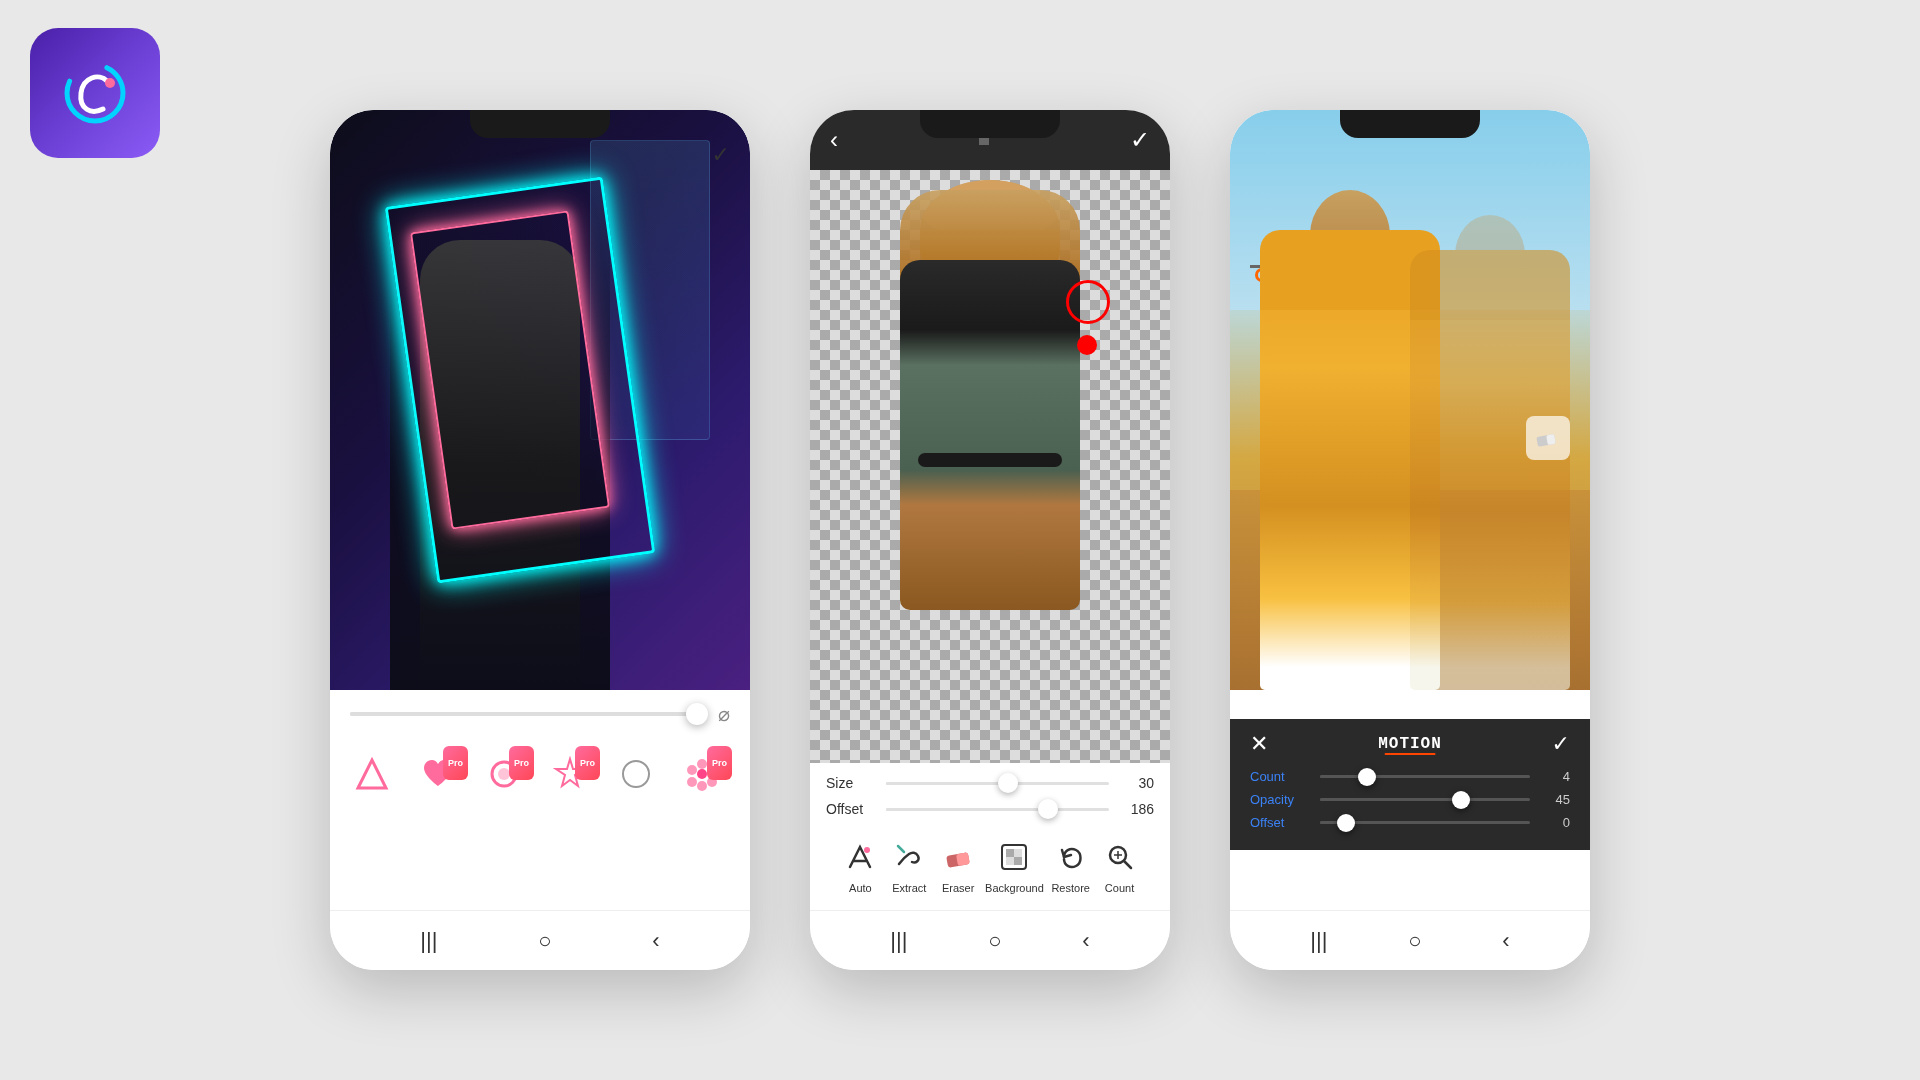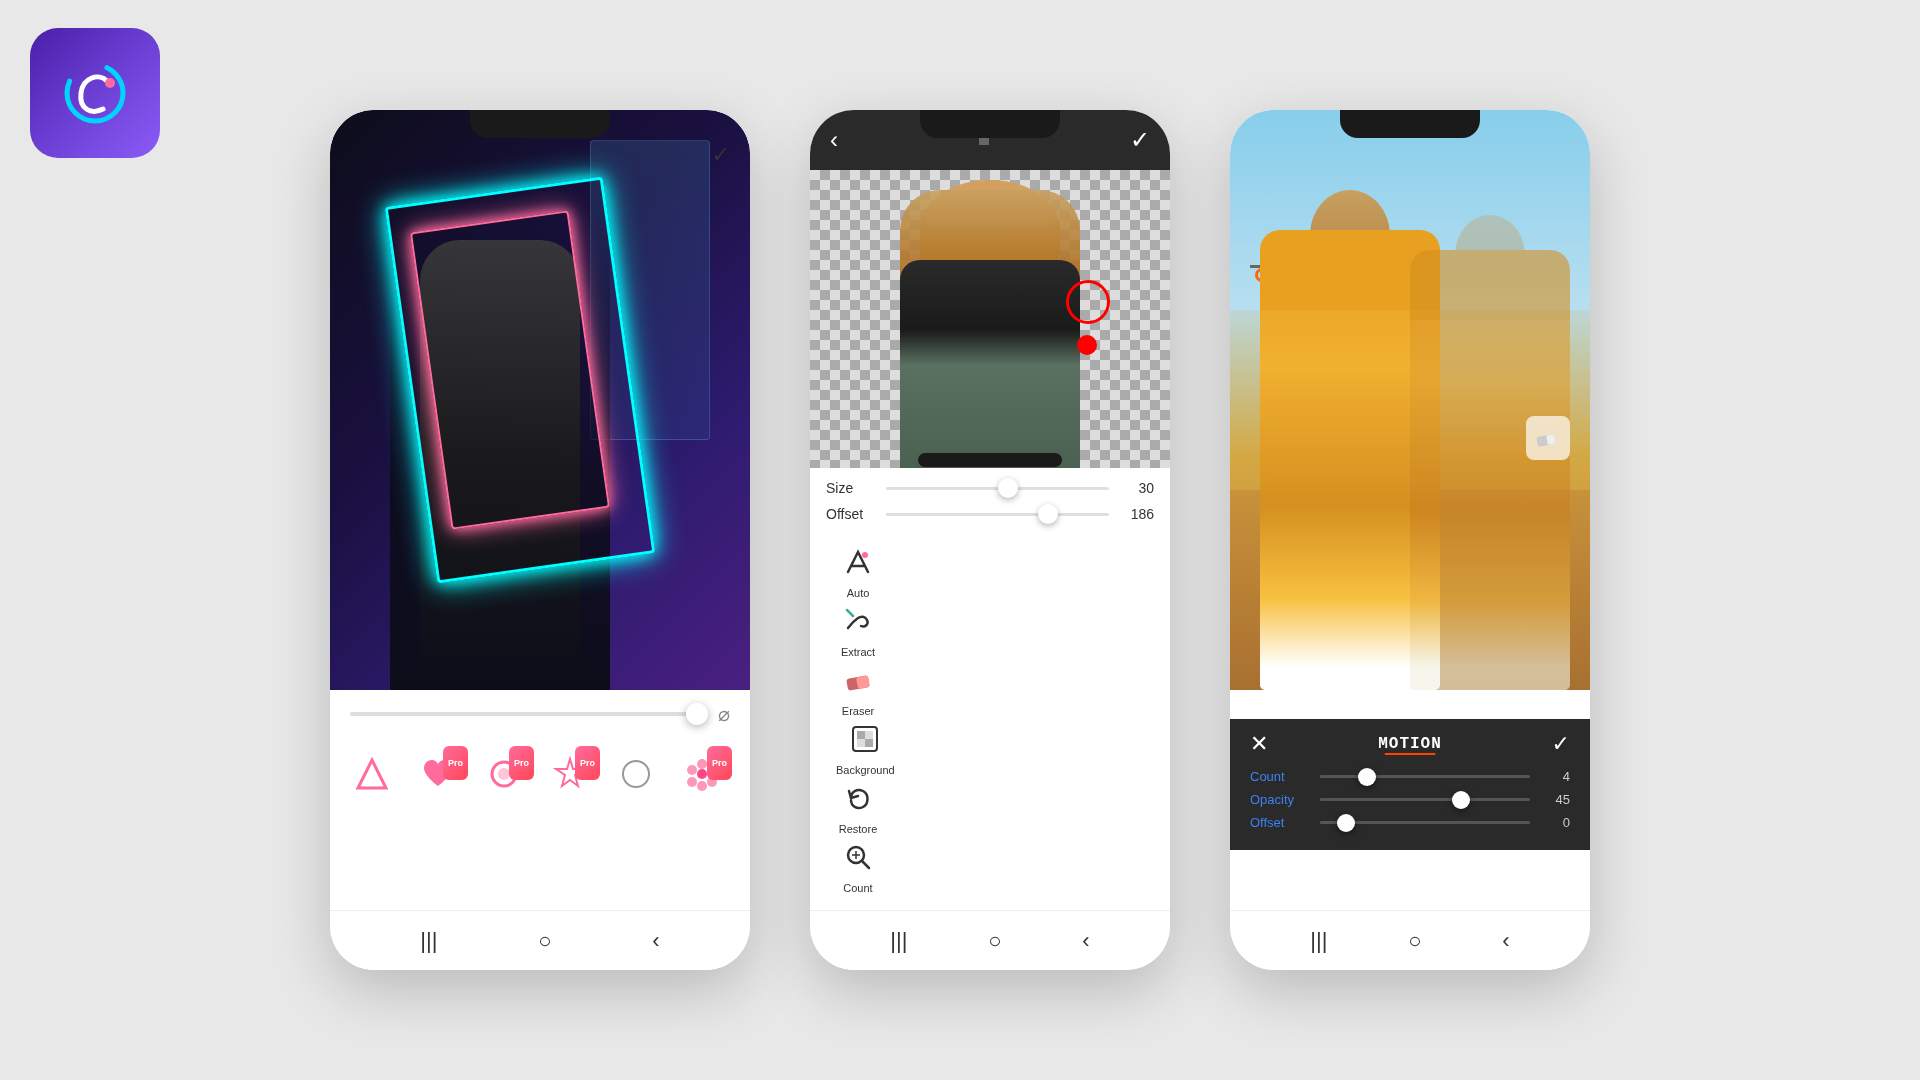--- a/index.html
+++ b/index.html
@@ -343,21 +343,20 @@
       width: 35px;
       text-align: right;
     }
 
     
     .phone2-tools {
       display: flex;
       justify-content: space-around;
       align-items: flex-start;
       padding: 8px 10px 4px;
-      flex-direction: column;
     }
     .tool-item {
       display: flex;
       flex-direction: column;
       align-items: center;
       gap: 3px;
     }
     .tool-icon-wrap {
       width: 44px;
       height: 44px;

